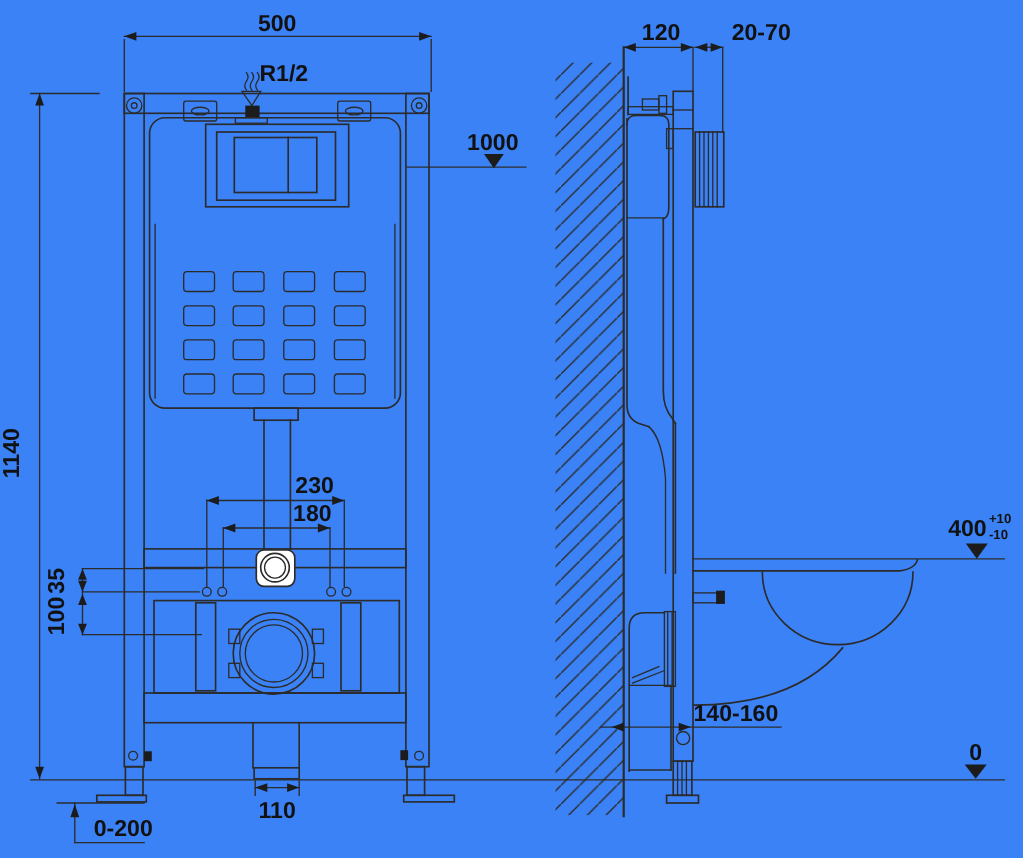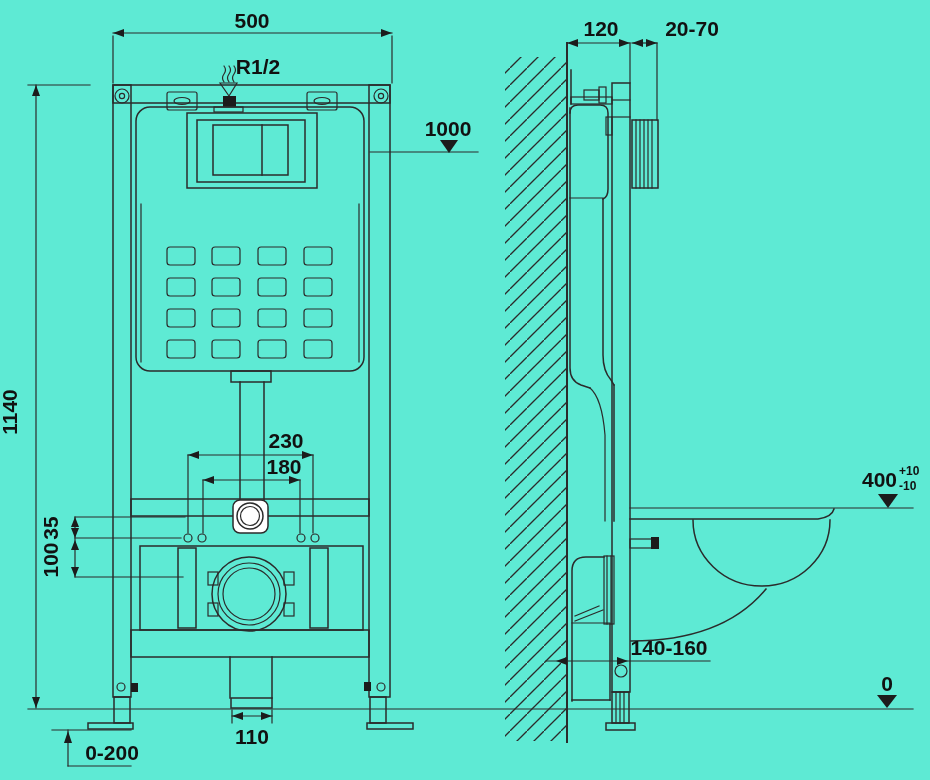--- a/index.html
+++ b/index.html
@@ -1,16 +1,16 @@
 <!DOCTYPE html>
 <html><head>
 <meta charset="utf-8">
 <style>
   html,body{margin:0;padding:0;background:#fbfbfb;}
-  .page{width:930px;height:780px;position:relative;background:#5eead4;overflow:hidden;}
+  .page{width:930px;height:780px;position:relative;background:#3b82f6;overflow:hidden;}
   svg{display:block;}
   .ln{stroke:#2b2b2b;stroke-width:1.5;fill:none;stroke-linecap:square;}
   .thin{stroke-width:1.2;}
   .thick{stroke-width:2;}
   .fillink{fill:#1c1c1c;stroke:none;}
   .white{fill:#ffffff;}
   text.dim{font-family:"Liberation Sans","DejaVu Sans",sans-serif;font-weight:bold;fill:#111111;font-size:21px;}
   text.dimsm{font-family:"Liberation Sans","DejaVu Sans",sans-serif;font-weight:bold;fill:#111111;font-size:12px;}
 </style>
 </head>

